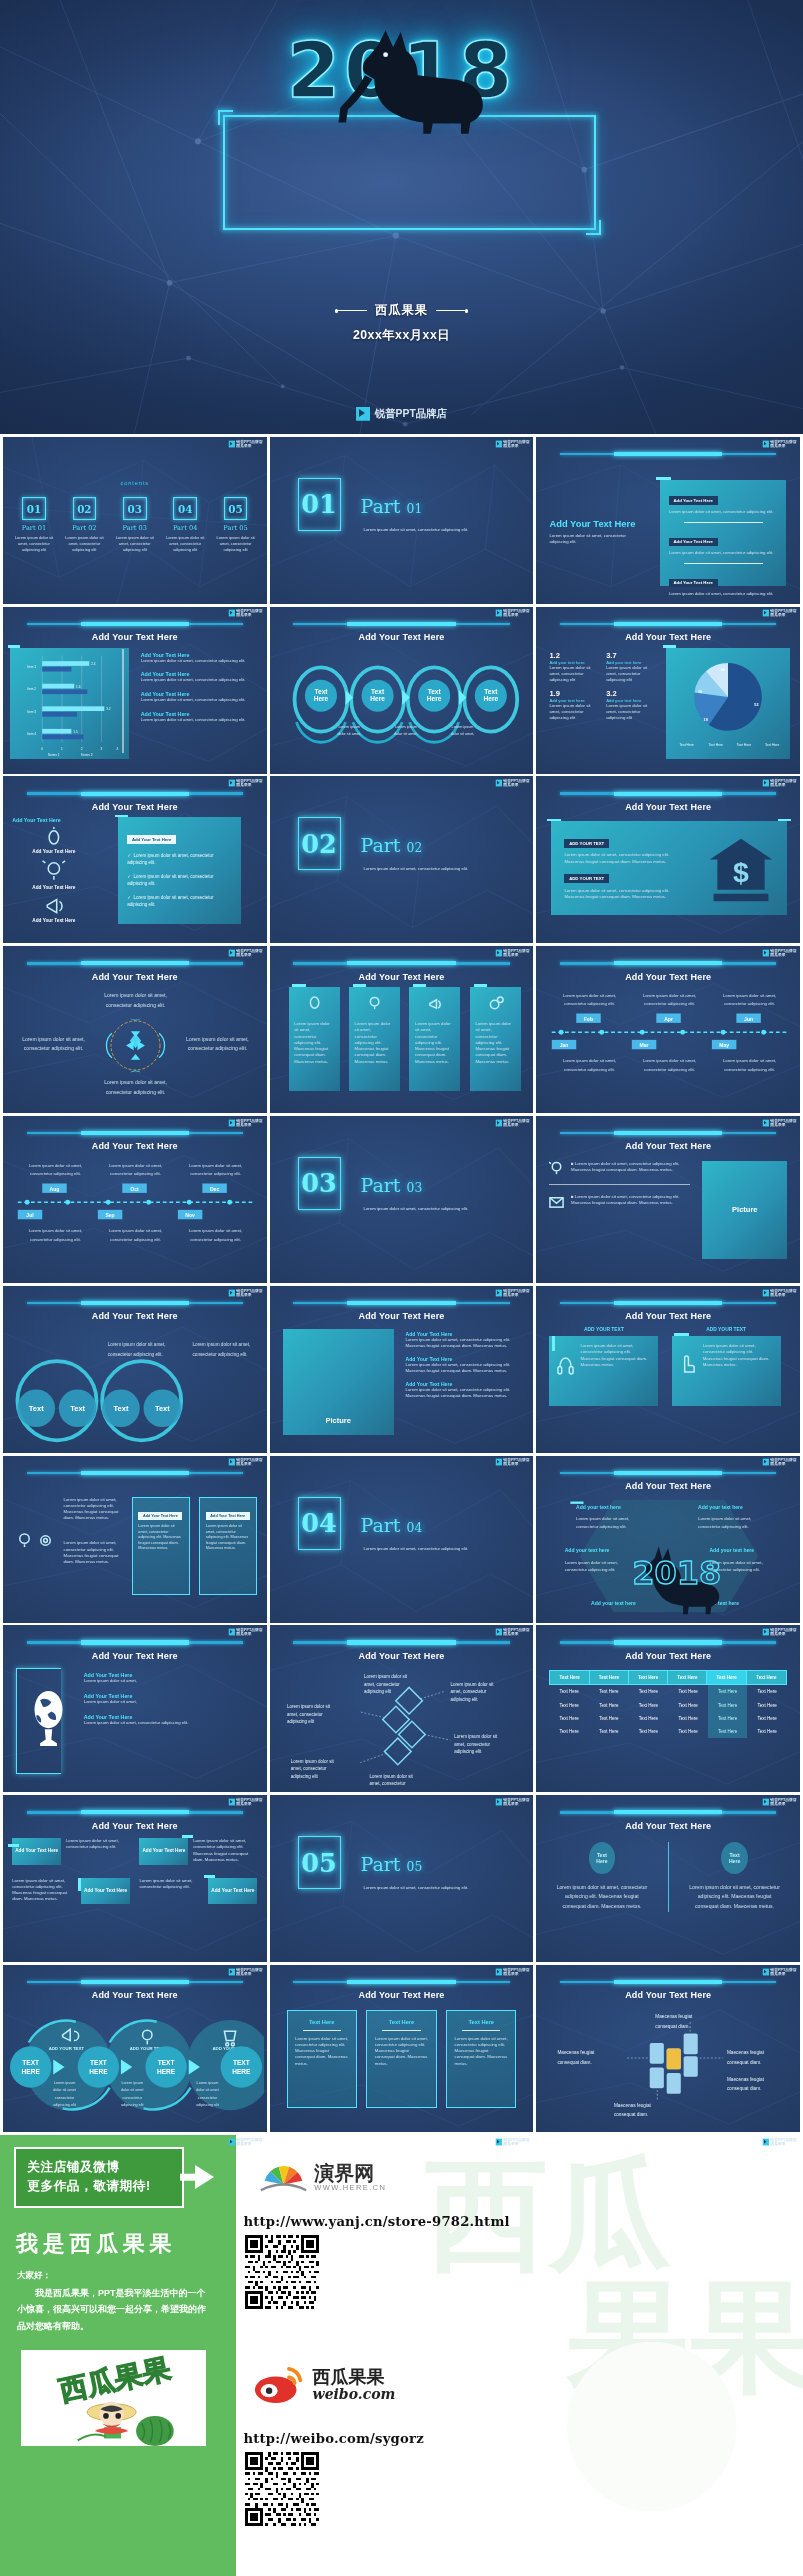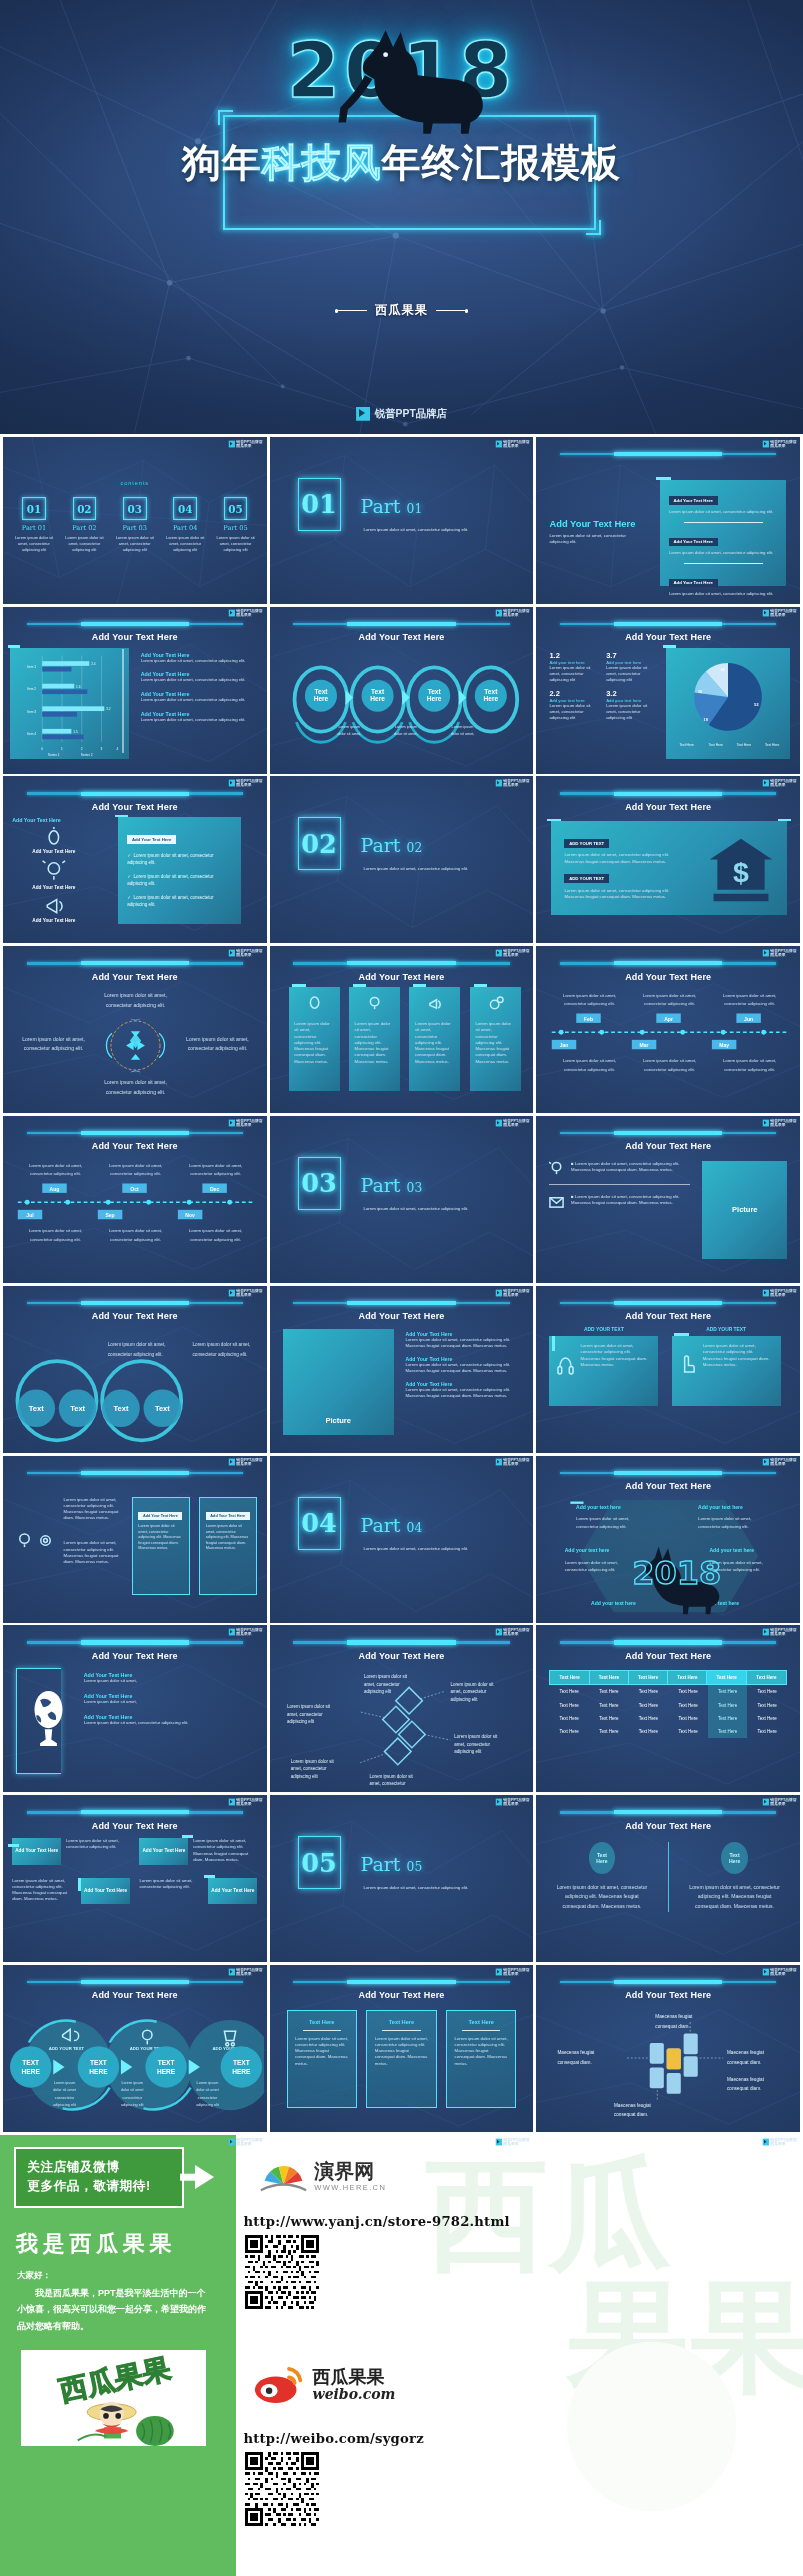--- a/index.html
+++ b/index.html
@@ -167,21 +167,21 @@
   .thanks { margin:21px 0 0 16px; color:#fff; font-weight:bold; font-size:22px; letter-spacing:4.7px; }
   .hello  { margin:11.3px 0 0 17px; color:#fff; font-weight:bold; font-size:8.5px; }
   .body   { margin:2.8px 0 0 17px; width:189px; color:#fff; font-weight:bold; font-size:9px; line-height:1.85; text-indent:18px; }
   .mascot { margin:15px 0 0 21px; width:185px; height:96px; background:#fff; position:relative; overflow:hidden; }
 
   .fright { position:absolute; left:236px; top:0; right:0; height:441px; background:#fff; overflow:hidden; }
   .ghost  { position:absolute; right:-9.4px; top:9.4px; opacity:.10; }
   .logorow{ position:absolute; display:flex; align-items:center; gap:6.6px; }
   .lurl   { position:absolute; font-family:"DejaVu Serif",serif; font-weight:bold; font-size:13.2px; color:#111; letter-spacing:0.2px; }
   .qr     { position:absolute; width:74px; height:74px; background:#fff; }
-  .yanj-t { font-family:Liberation Mono, monospace; font-weight:bold; font-size:20px; color:#2f2f2f; line-height:1; }
+  .yanj-t { font-family:Liberation Serif, serif; font-weight:bold; font-size:20px; color:#2f2f2f; line-height:1; }
   .yanj-s { font-size:7.5px; color:#8a8a8a; letter-spacing:1.4px; }
   .wb-t   { font-family:"DejaVu Sans",sans-serif; font-weight:bold; font-size:18px; color:#222; line-height:1.05; }
   .wb-s   { font-family:"DejaVu Serif",serif; font-style:italic; font-weight:bold; font-size:14px; color:#222; }
 </style>
 </head>
 <body>
 
 <div class="hero">
   <svg class="net" viewBox="0 0 852 460" preserveAspectRatio="none">
     <g stroke="#4a6fae" stroke-width="1" fill="none" opacity=".75">
@@ -228,27 +228,25 @@
     <i class="t"></i>
       <i class="b"></i>
       <i class="l"></i>
       <i class="r"></i>
     <i class="c1"></i>
       <i class="c2"></i>
       <i class="c3"></i>
       <i class="c4"></i>
   </div>
 
-  <div class="maintitle">
-    <span>狗年</span><span class="glow">科技风</span><span>年终汇报模板</span>
-  </div>
 
   <div class="author">
     <span class="dash ld"></span><span>西瓜果果</span><span class="dash rd"></span>
   </div>
+  <div class="hdate">20xx年xx月xx日</div>
 
   <div class="brand">
     <span class="bmark"></span>
     <span class="btxt">锐普PPT品牌店</span>
   </div>
 </div>
 
 <div class="grid">
 
   <div class="slide">
@@ -495,21 +493,21 @@
         <div style="font-size:7.5px;font-weight:bold;color:#fff">1.2</div>
         <div style="font-size:4.3px;color:#4fe4ff">Add your text here</div>
         <div class="ssub">Lorem ipsum dolor sit amet, consectetur adipiscing elit</div>
         </div>
       <div>
         <div style="font-size:7.5px;font-weight:bold;color:#fff">3.7</div>
         <div style="font-size:4.3px;color:#4fe4ff">Add your text here</div>
         <div class="ssub">Lorem ipsum dolor sit amet, consectetur adipiscing elit</div>
         </div>
       <div>
-        <div style="font-size:7.5px;font-weight:bold;color:#fff">2.2</div>
+        <div style="font-size:7.5px;font-weight:bold;color:#fff">1.9</div>
         <div style="font-size:4.3px;color:#4fe4ff">Add your text here</div>
         <div class="ssub">Lorem ipsum dolor sit amet, consectetur adipiscing elit</div>
         </div>
       <div>
         <div style="font-size:7.5px;font-weight:bold;color:#fff">3.2</div>
         <div style="font-size:4.3px;color:#4fe4ff">Add your text here</div>
         <div class="ssub">Lorem ipsum dolor sit amet, consectetur adipiscing elit</div>
         </div>
     </div>
     <div class="panel" style="left:130px;top:41px;width:124px;height:111px">

